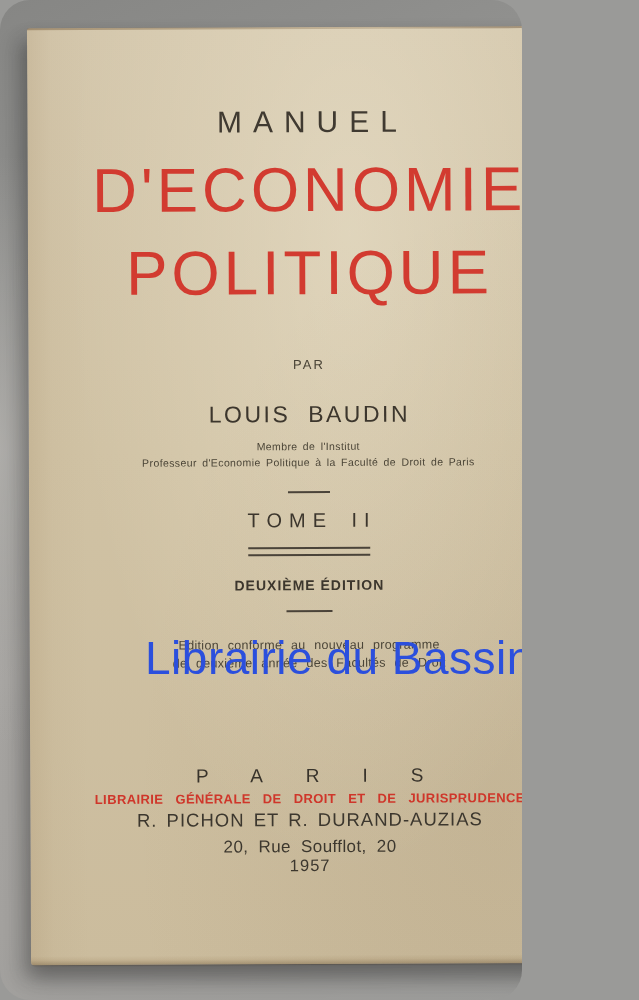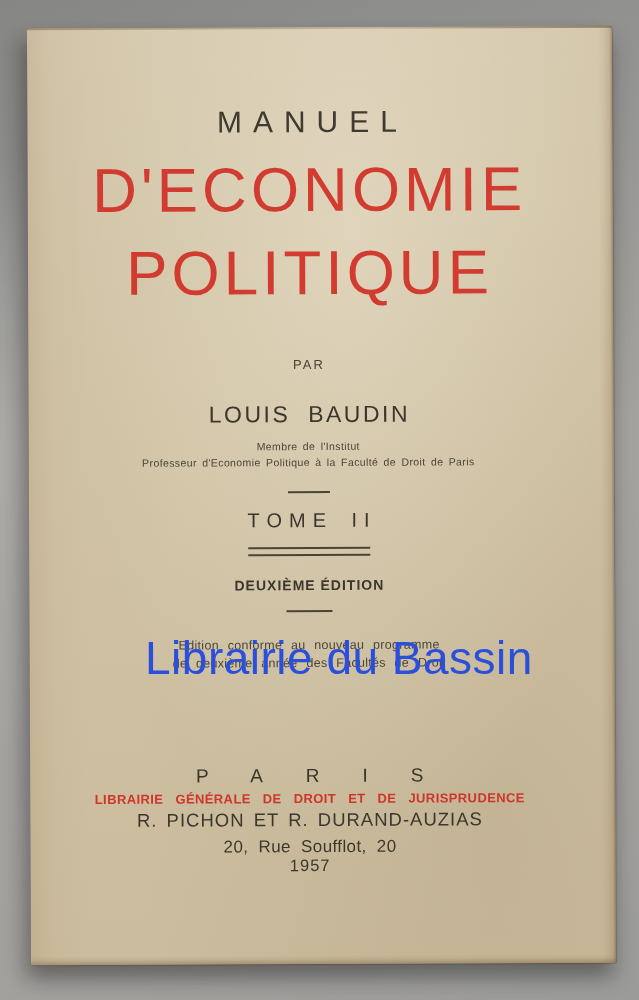--- a/index.html
+++ b/index.html
@@ -1,23 +1,24 @@
 <!DOCTYPE html>
 <html><head>
 <meta charset="utf-8">
 <style>
   html,body{margin:0;padding:0;background:#9a9a98;}
   .stage{
     position:relative;
-    width:639px;height:1000px;
+    width:522px;height:1000px;
     overflow:hidden;
     font-family:"Liberation Sans", sans-serif;
     background:
       radial-gradient(ellipse at 0% 45%, rgba(190,188,184,0.55), rgba(190,188,184,0) 38%),
       linear-gradient(155deg, #868684 0%, #929290 25%, #a5a3a0 55%, #a3a19e 75%, #9b9b99 100%);
+    border-radius: 30px;
   }
   .book{
     position:absolute;
     left:29px;top:27px;width:585px;height:937px;
     transform:rotate(-0.25deg);
     border-radius:3px;
     background:
       linear-gradient(to right, rgba(140,110,70,0.14) 0px, rgba(140,110,70,0.04) 4%, rgba(140,110,70,0) 10%),
       radial-gradient(ellipse at 55% 22%, rgba(255,250,233,0.30), rgba(255,250,233,0) 62%),
       radial-gradient(ellipse at 80% 85%, rgba(120,95,60,0.10), rgba(120,95,60,0) 55%),

